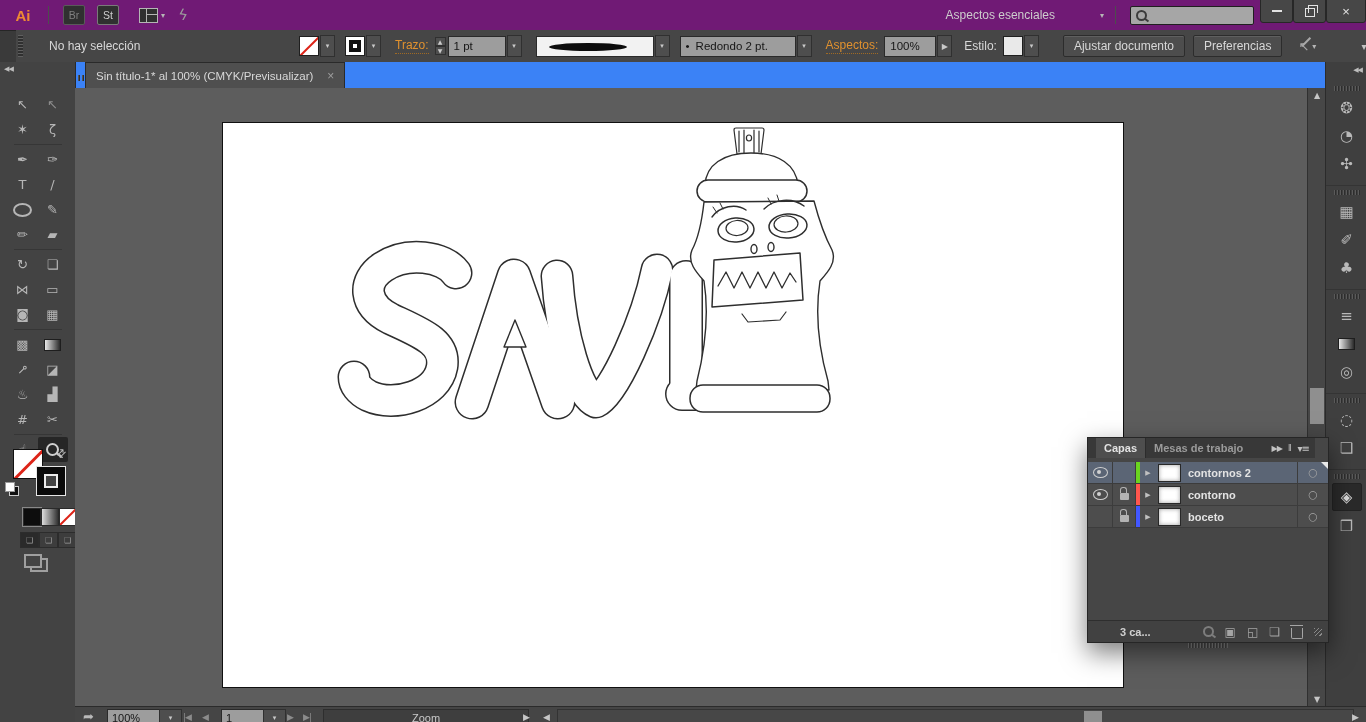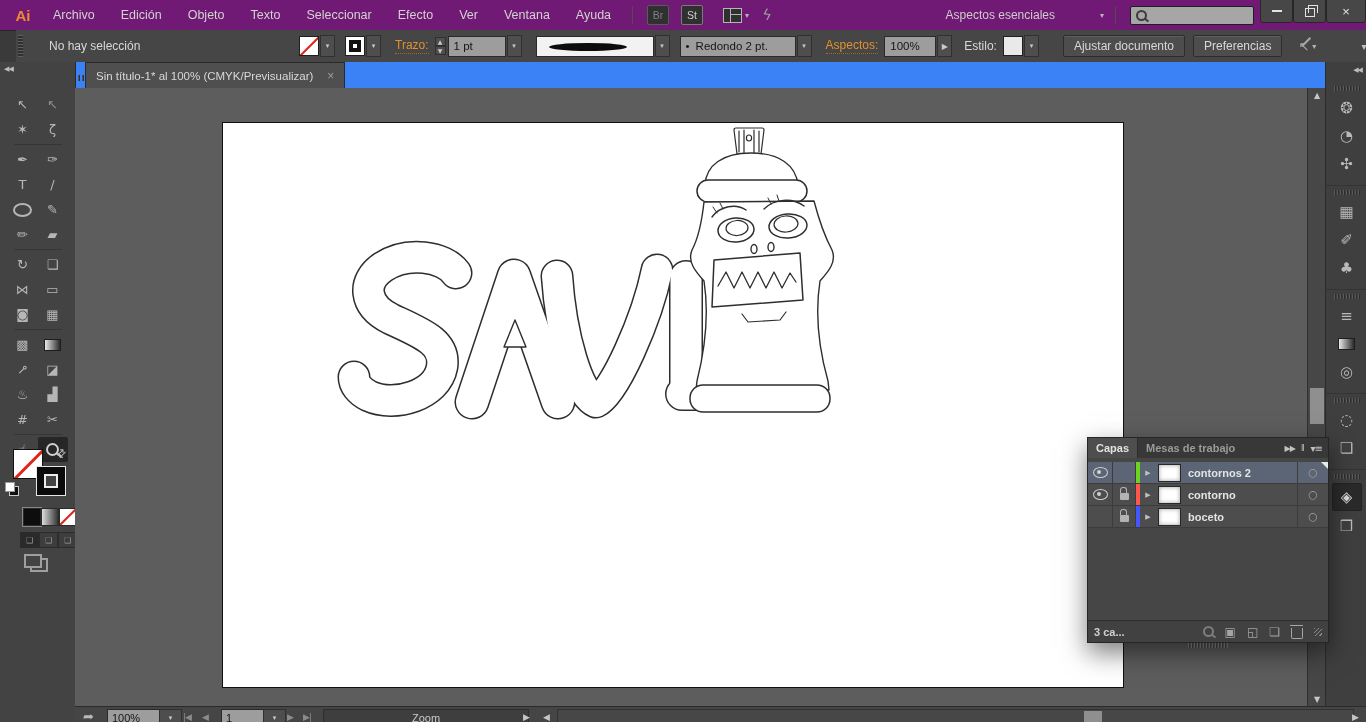--- a/index.html
+++ b/index.html
@@ -121,21 +121,21 @@
   .dgroup:first-child{border-top:none;}
   .dgrip{width:26px;height:5px;margin:2px auto 4px auto;
          background:repeating-linear-gradient(90deg,#5a5a5a 0 1px,#2d2d2d 1px 2px,transparent 2px 3px);}
   .dock-btn{width:28px;height:26px;margin:2px auto;display:flex;align-items:center;justify-content:center;
             color:#b9b9b9;font-size:15px;}
   .dock-btn.sel{background:#2a2a2a;border:1px solid #232323;border-radius:2px;color:#d9d9d9;}
 
   
   #layerspanel{position:absolute;left:1087px;top:437px;width:240px;height:204px;background:#464646;
                border:1px solid #262626;box-shadow:0 10px 24px rgba(0,0,0,.5);}
-  #lp-header{position:absolute;left:0;top:0;right:0;height:20px;background:#383838;display:flex;align-items:center;}
+  #lp-header{position:absolute;left:0;top:0;right:13px;height:20px;background:#383838;display:flex;align-items:center;padding-left:8px;}
   .lp-tab{padding:0 8px;height:20px;display:flex;align-items:center;font-size:11px;font-weight:bold;color:#9b9b9b;}
   .lp-tab.active{background:#4e4e4e;color:#e2e2e2;border-right:1px solid #2c2c2c;}
   #lp-hicons{margin-left:auto;display:flex;align-items:center;gap:6px;padding-right:6px;color:#c2c2c2;}
   #lp-expand{font-size:8px;letter-spacing:-1px;}
   #lp-menu{font-size:10px;letter-spacing:-1px;}
   #layer-rows{position:absolute;left:0;top:24px;right:0;}
   .lrow{height:21px;display:flex;align-items:stretch;background:#4d4d4d;border-bottom:1px solid #3c3c3c;position:relative;}
   .lrow.sel{background:#5b6575;}
   .lrow .cell{display:flex;align-items:center;justify-content:center;border-right:1px solid #3c3c3c;}
   .c-eye{width:24px;}.c-lock{width:22px;}
@@ -146,21 +146,21 @@
                 border-radius:3px 3px 0 0;top:-6px;left:0.5px;}
   .cbar{width:4px;}
   .c-exp{width:16px;border-right:none !important;font-size:7px;color:#c0c0c0;}
   .thumb{width:21px;height:16px;background:#fff;border:1px solid #282828;margin:0 2px;align-self:center;
          box-shadow:inset 0 0 4px rgba(80,80,80,.55);}
   .lname{flex:1;display:flex;align-items:center;padding-left:5px;font-size:11px;color:#e3e3e3;font-weight:bold;}
   .c-target{width:30px;border-right:none !important;border-left:1px solid #3c3c3c;color:#a5a5a5;font-size:11px;}
   .lrow.sel::after{content:"";position:absolute;right:0;top:0;border-left:7px solid transparent;border-top:7px solid #e9e9e9;}
   #lp-footer{position:absolute;left:0;bottom:0;right:0;height:21px;background:#414141;border-top:1px solid #2e2e2e;
              display:flex;align-items:center;padding:0 6px;gap:11px;}
-  #lp-count{font-size:11px;font-weight:bold;color:#d0d0d0;margin-right:auto;}
+  #lp-count{font-size:11px;font-weight:bold;color:#d0d0d0;margin-right:auto;margin-left:26px;}
   .fic{color:#a5a5a5;font-size:12px;display:flex;align-items:center;}
   .mag.dim{border-color:#7d7d7d;}.mag.dim::after{background:#7d7d7d;}
   .trash{width:10px;height:10px;border:1.5px solid #a5a5a5;border-top:none;border-radius:0 0 2px 2px;position:relative;margin-top:3px;}
   .trash::before{content:"";position:absolute;top:-3px;left:-2.5px;width:13px;height:1.5px;background:#a5a5a5;}
   #lp-grip{width:8px;height:8px;background:repeating-linear-gradient(135deg,#8a8a8a 0 1px,transparent 1px 3px);}
   #lp-bgrip{position:absolute;left:50%;bottom:-6px;transform:translateX(-50%);width:40px;height:5px;
             background:repeating-linear-gradient(90deg,#555 0 1px,#2e2e2e 1px 2px,transparent 2px 3px);}
 
   
   #statusbar{position:absolute;left:75px;top:706px;width:1291px;height:20px;background:#454545;border-top:1px solid #2b2b2b;}
@@ -176,31 +176,20 @@
   #hscroll-track{position:absolute;left:482px;top:2px;width:795px;height:15px;background:#474747;border:1px solid #333;}
   #hthumb{position:absolute;left:526px;top:1px;width:18px;height:12px;background:#8f8f8f;}
 </style>
 </head>
 <body>
 
 <div id="app" data-name="illustrator-window">
 
   <div id="menubar" data-name="menubar">
     <div id="ai-logo" data-name="app-logo">Ai</div>
-    <div id="menu-items" data-name="menu-items">
-        <div class="mi" data-name="menu-archivo">Archivo</div>
-        <div class="mi" data-name="menu-edicion">Edición</div>
-        <div class="mi" data-name="menu-objeto">Objeto</div>
-        <div class="mi" data-name="menu-texto">Texto</div>
-        <div class="mi" data-name="menu-seleccionar">Seleccionar</div>
-        <div class="mi" data-name="menu-efecto">Efecto</div>
-        <div class="mi" data-name="menu-ver">Ver</div>
-        <div class="mi" data-name="menu-ventana">Ventana</div>
-        <div class="mi" data-name="menu-ayuda">Ayuda</div>
-      </div>
     <div class="vsep" data-name="divider"></div>
     <div class="tbtn dim" data-name="bridge-button">Br</div>
     <div class="tbtn" data-name="stock-button">St</div>
     <span class="arrange" data-name="arrange-documents-icon"></span>
     <span class="ddarrow glyph" data-name="chevron-down-icon">▾</span>
     <span id="share-glyph" class="glyph" data-name="share-icon">ϟ</span>
     <div id="workspace" data-name="workspace-switcher">
       <span data-name="workspace-label">Aspectos esenciales</span>
       <span class="ddarrow glyph" data-name="chevron-down-icon">▾</span>
     </div>

